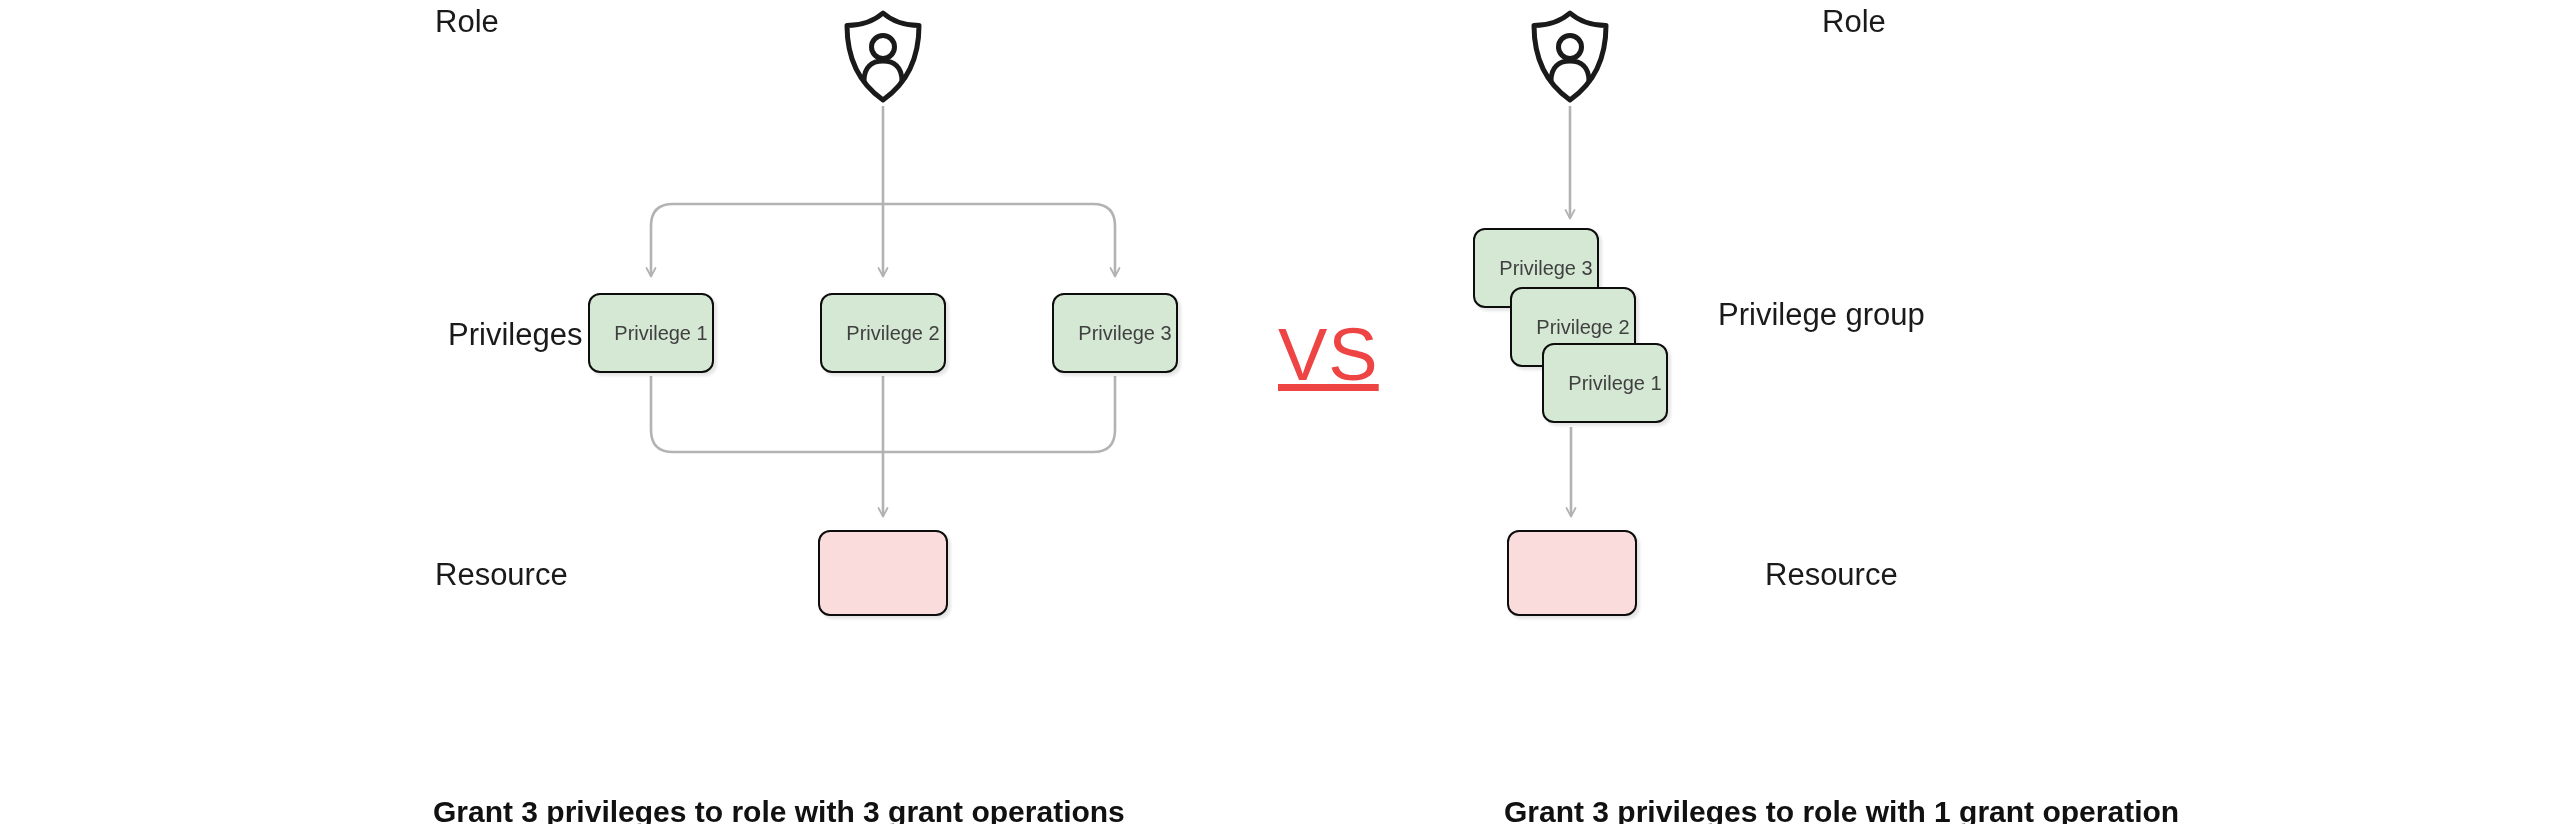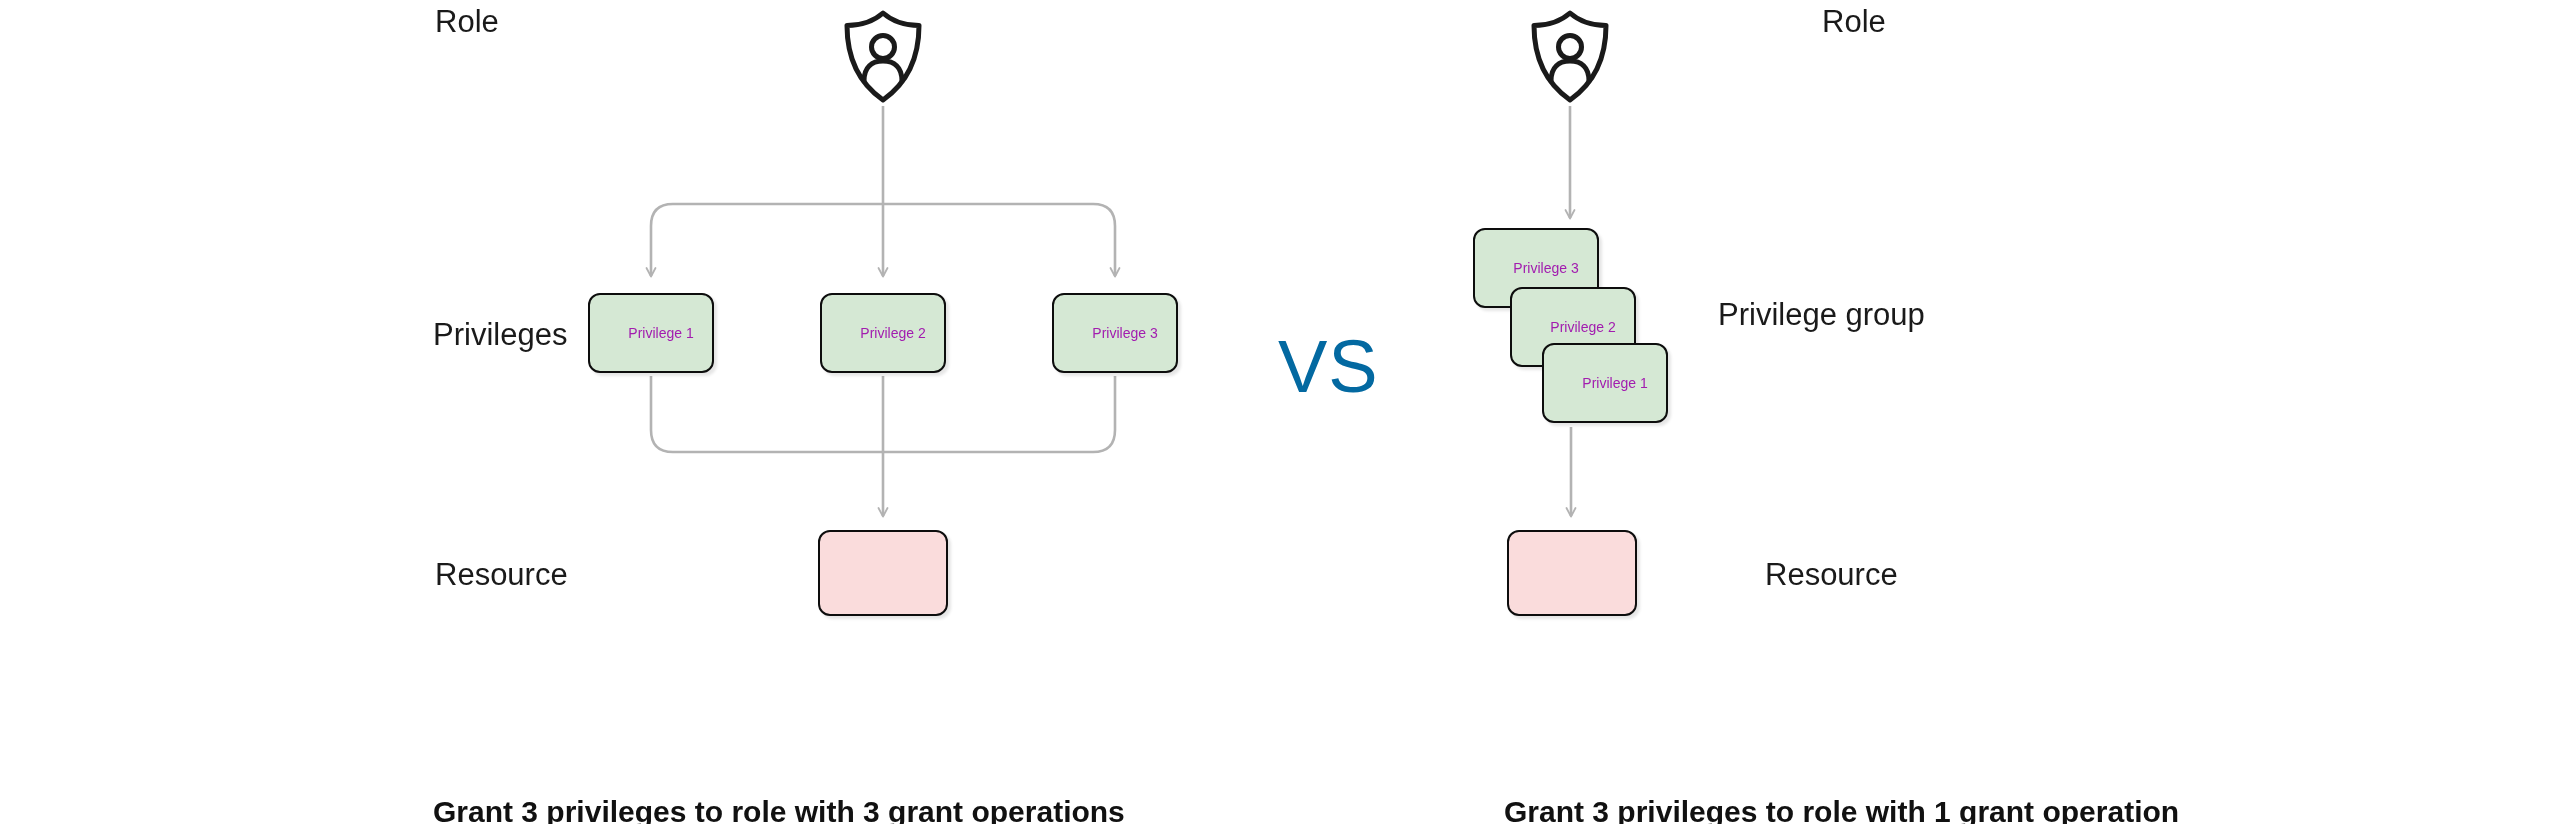--- a/index.html
+++ b/index.html
@@ -63,60 +63,61 @@
   .priv-box {
     position: absolute;
     width: 126px;
     height: 80px;
     background: var(--privilege-fill);
     border: 2.5px solid var(--box-border);
     border-radius: 12px;
     display: flex;
     align-items: center;
     justify-content: center;
-    font-size: 14px;
-    color: #a21caf;
+    font-size: 20px;
+    color: #404040;
     box-shadow: 3px 3px 3px rgba(0,0,0,0.10);
     white-space: nowrap;
     padding-left: 20px;
   }
 
   .resource-box {
     position: absolute;
     width: 130px;
     height: 86px;
     background: var(--resource-fill);
     border: 2.5px solid var(--box-border);
     border-radius: 12px;
     box-shadow: 3px 3px 3px rgba(0,0,0,0.10);
   }
 
   .vs-label {
     position: absolute;
     left: 1278px;
-    top: 324px;
+    top: 312px;
     font-size: 74px;
-    color: #0369a1;
+    color: #ef4444;
     letter-spacing: 1px;
+    text-decoration: underline;
   }
 
   .caption {
     position: absolute;
     top: 795px;
     font-size: 30px;
     font-weight: bold;
     color: #111111;
     white-space: nowrap;
   }
   .caption-left  { left: 433px; }
   .caption-right { left: 1504px; }
 
   
   .l-role-label       { left: 435px;  top: 4px; }
-  .l-privileges-label { left: 433px;  top: 317px; }
+  .l-privileges-label { left: 448px;  top: 317px; }
   .l-resource-label   { left: 435px;  top: 557px; }
   .l-shield           { left: 835px;  top: 8px; }
   .l-priv-1           { left: 588px;  top: 293px; }
   .l-priv-2           { left: 820px;  top: 293px; }
   .l-priv-3           { left: 1052px; top: 293px; }
   .l-resource         { left: 818px;  top: 530px; }
 
   
   .r-role-label       { left: 1822px; top: 4px; }
   .r-group-label      { left: 1718px; top: 297px; }

